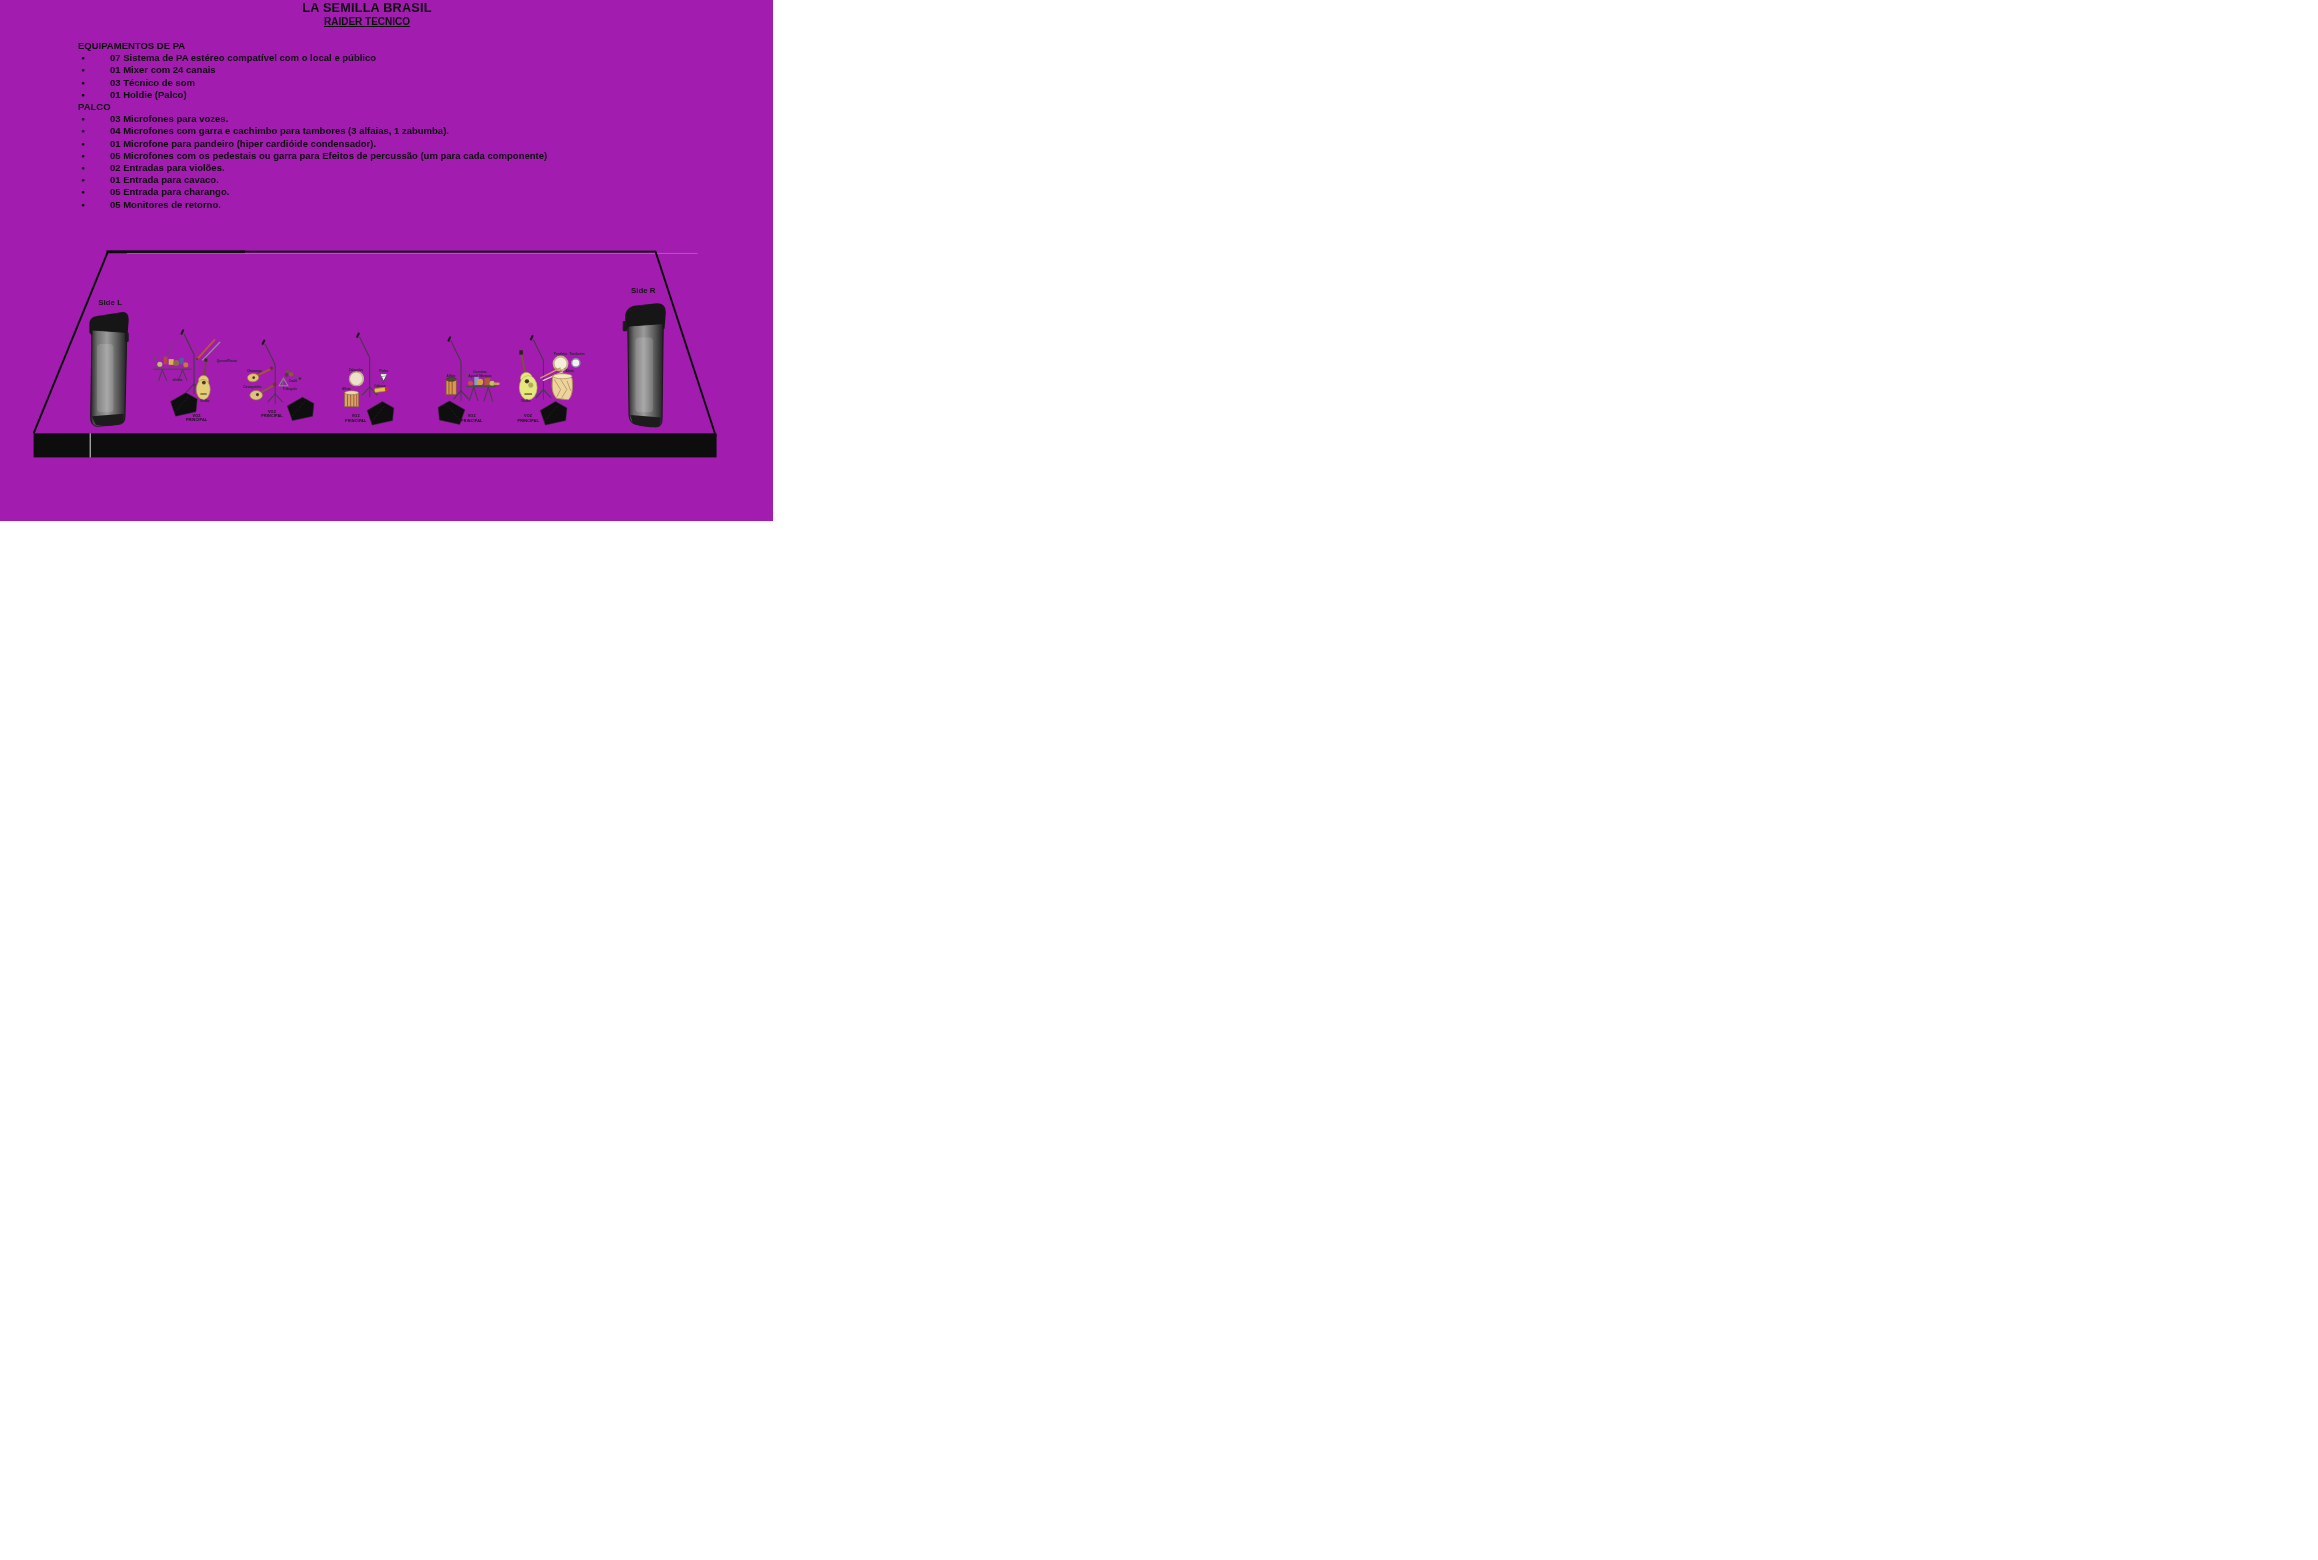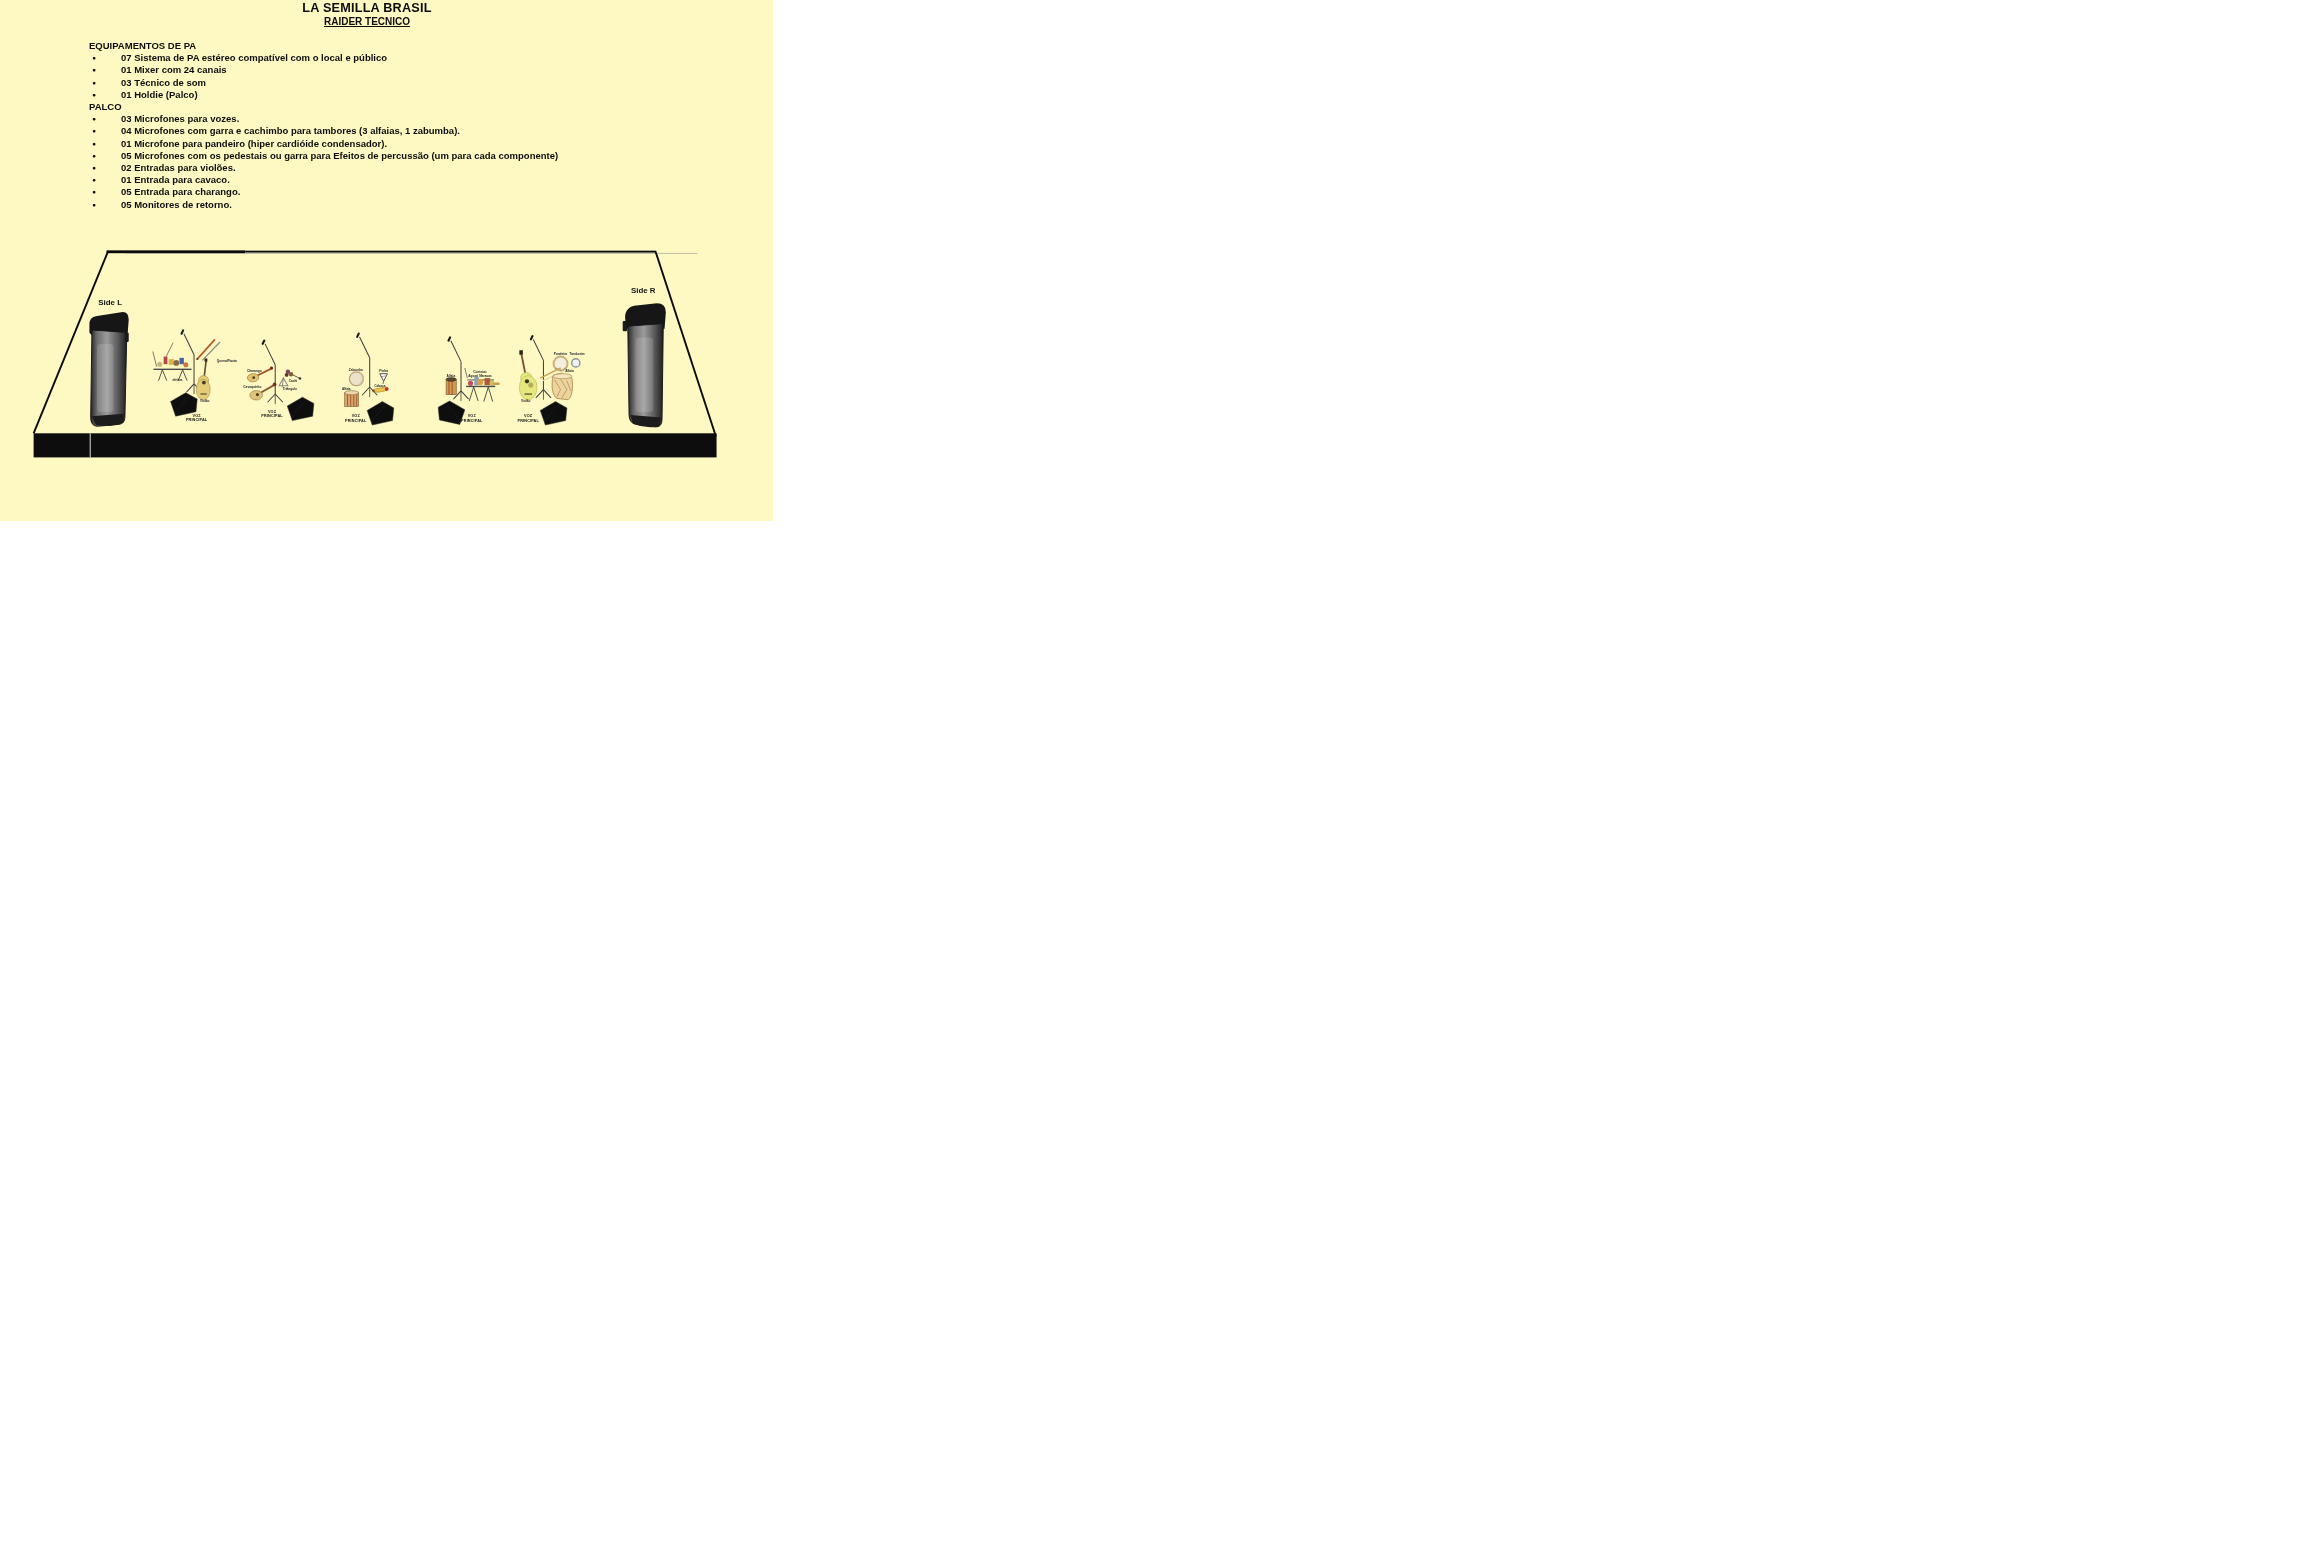--- a/index.html
+++ b/index.html
@@ -1,30 +1,30 @@
 <!DOCTYPE html>
 <html style="font-size:10px"><head>
 <meta charset="utf-8">
 <style>
   html,body{margin:0;padding:0;background:#ffffff;}
   .page{
     position:relative;
     width:773px;height:521px;
-    background:#fef9c3;
+    background:#a21caf;
     font-family:"Liberation Sans", sans-serif;
     overflow:hidden;
   }
   .titleblock{
     position:absolute;top:1.3px;left:0;width:734px;
     text-align:center;color:#0d0d0d;
   }
   .title{font-size:12.7px;font-weight:bold;letter-spacing:0.2px;line-height:15px;}
   .subtitle{font-size:10px;font-weight:bold;line-height:12px;text-decoration:underline;}
   .list{
-    position:absolute;left:89px;top:40px;width:634px;
+    position:absolute;left:78px;top:40px;width:634px;
     color:#0d0d0d;font-weight:bold;font-size:9.5px;line-height:12.2px;
   }
   .heading{margin:0;}
   .item{position:relative;padding-left:32px;}
   .item .bullet{
     position:absolute;left:3.2px;top:0;
     font-size:6.3px;line-height:12.2px;
   }
   svg.stage{position:absolute;left:0;top:0;width:773px;height:521px;}
   svg text{font-family:"Liberation Sans", sans-serif;}

